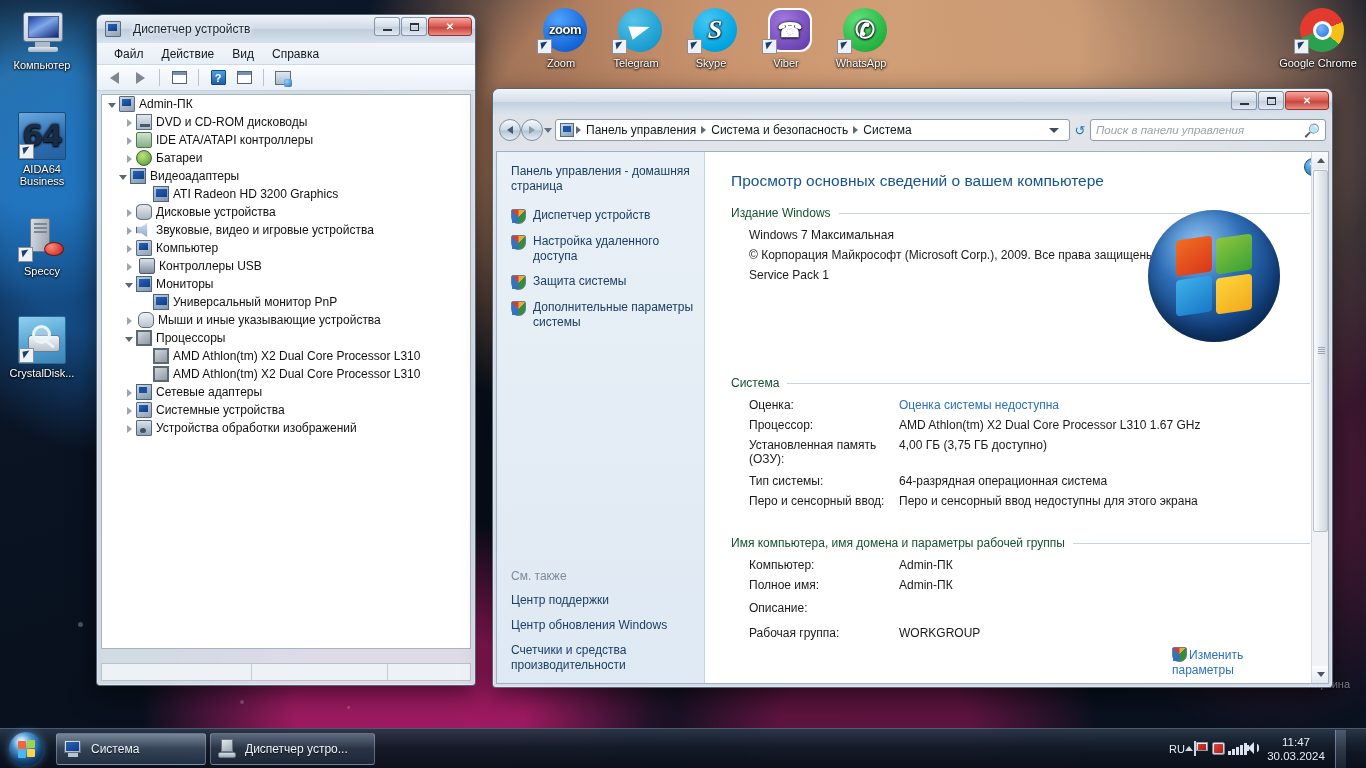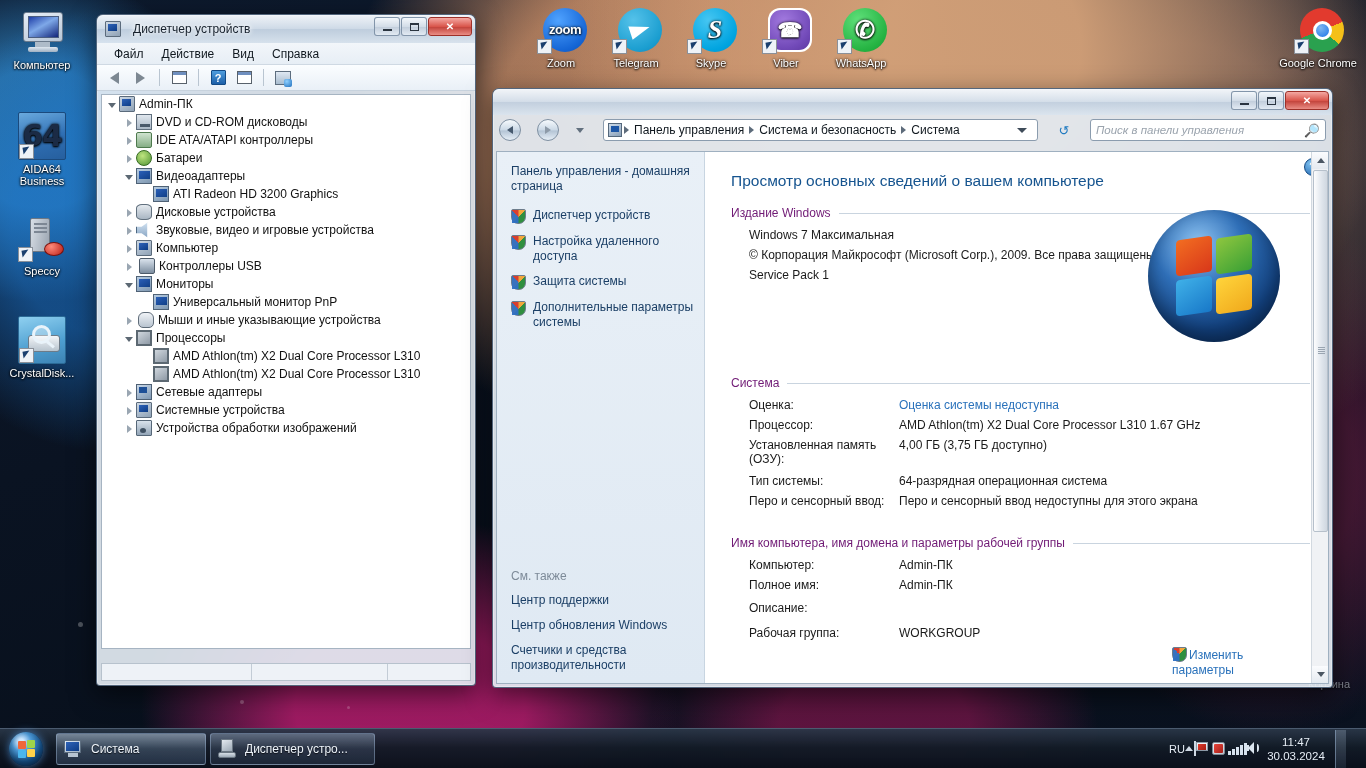--- a/index.html
+++ b/index.html
@@ -254,21 +254,21 @@
     position: absolute; left: 4px; right: 4px; bottom: 4px; height: 18px;
     display: flex; background: #eef2f7; border: 1px solid #b7c2cd;
   }
   .dm-status div { border-right: 1px solid #c3ccd6; }
   .dm-status div:last-child { border-right: none; }
 
   
   #syswin { left: 492px; top: 88px; width: 841px; height: 600px; }
   .cp-titlebar { height: 26px; }
   .cp-navbar {
-    height: 30px; display: flex; align-items: center; gap: 16px; padding: 0 6px;
+    height: 30px; display: flex; align-items: center; gap: 0; padding: 0 6px;
   }
   .nav-circle {
     width: 22px; height: 22px; border-radius: 50%;
     background: linear-gradient(180deg,#f6fafd,#c9d7e5 52%,#b2c3d4 53%,#e6eef6);
     border: 1px solid #7f90a2; display: flex; align-items: center; justify-content: center;
     cursor: pointer;
   }
   .nav-circle .ar {
     width: 0; height: 0; border-top: 4px solid transparent; border-bottom: 4px solid transparent;
   }
@@ -341,21 +341,21 @@
     flex: 1 1 auto; padding: 14px 18px 10px 26px; position: relative; overflow: hidden;
     font-size: 12px; color: #1a1a1a;
   }
   .cp-help {
     position: absolute; right: 6px; top: 6px; width: 18px; height: 18px; border-radius: 50%;
     background: radial-gradient(circle at 35% 28%,#7fc1ef,#1d62ad);
     border: 1px solid #144b85; color: #fff; font-size: 12px; font-weight: bold;
     display: flex; align-items: center; justify-content: center; cursor: pointer;
   }
   .cp-h1 { font-size: 15.5px; color: #16548f; font-weight: normal; margin: 6px 0 16px 0; }
-  .grp { display: flex; align-items: center; gap: 8px; margin: 4px 0 8px 0; color: #701a75; }
+  .grp { display: flex; align-items: center; gap: 8px; margin: 4px 0 8px 0; color: #14532d; }
   .grp .line { flex: 1 1 auto; height: 1px; background: #c9d4df; }
   .kv { display: flex; margin: 0 0 6px 0; padding-left: 18px; }
   .kv .k { width: 150px; flex: 0 0 150px; color: #1a1a1a; }
   .kv .v { color: #1a1a1a; }
   .kv .v.link { color: #2a72bb; cursor: pointer; }
   .plain { padding-left: 18px; margin-bottom: 6px; }
   .winlogo {
     position: absolute; right: 48px; top: 58px; width: 132px; height: 132px; border-radius: 50%;
     background: radial-gradient(circle at 38% 26%, #7fb6e8 0 6%, #2f6fb8 35%, #12407d 68%, #0a2a58 100%);
     box-shadow: inset 0 -8px 18px rgba(0,0,0,0.35);
@@ -611,21 +611,21 @@
       <div class="tree-row" style="padding-left: 21px;">
         <span class="tw-exp collapsed"></span>
         <span class="tw-ico ti-ide"></span>
         <span class="tw-lbl">IDE ATA/ATAPI контроллеры</span>
       </div>
       <div class="tree-row" style="padding-left: 21px;">
         <span class="tw-exp collapsed"></span>
         <span class="tw-ico ti-bat"></span>
         <span class="tw-lbl">Батареи</span>
       </div>
-      <div class="tree-row" style="padding-left: 21px;">
+      <div class="tree-row" style="padding-left: 15px;">
         <span class="tw-exp expanded"></span>
         <span class="tw-ico ti-mon"></span>
         <span class="tw-lbl">Видеоадаптеры</span>
       </div>
       <div class="tree-row" style="padding-left: 38px;">
         <span class="tw-exp "></span>
         <span class="tw-ico ti-mon"></span>
         <span class="tw-lbl">ATI Radeon HD 3200 Graphics</span>
       </div>
       <div class="tree-row" style="padding-left: 21px;">

